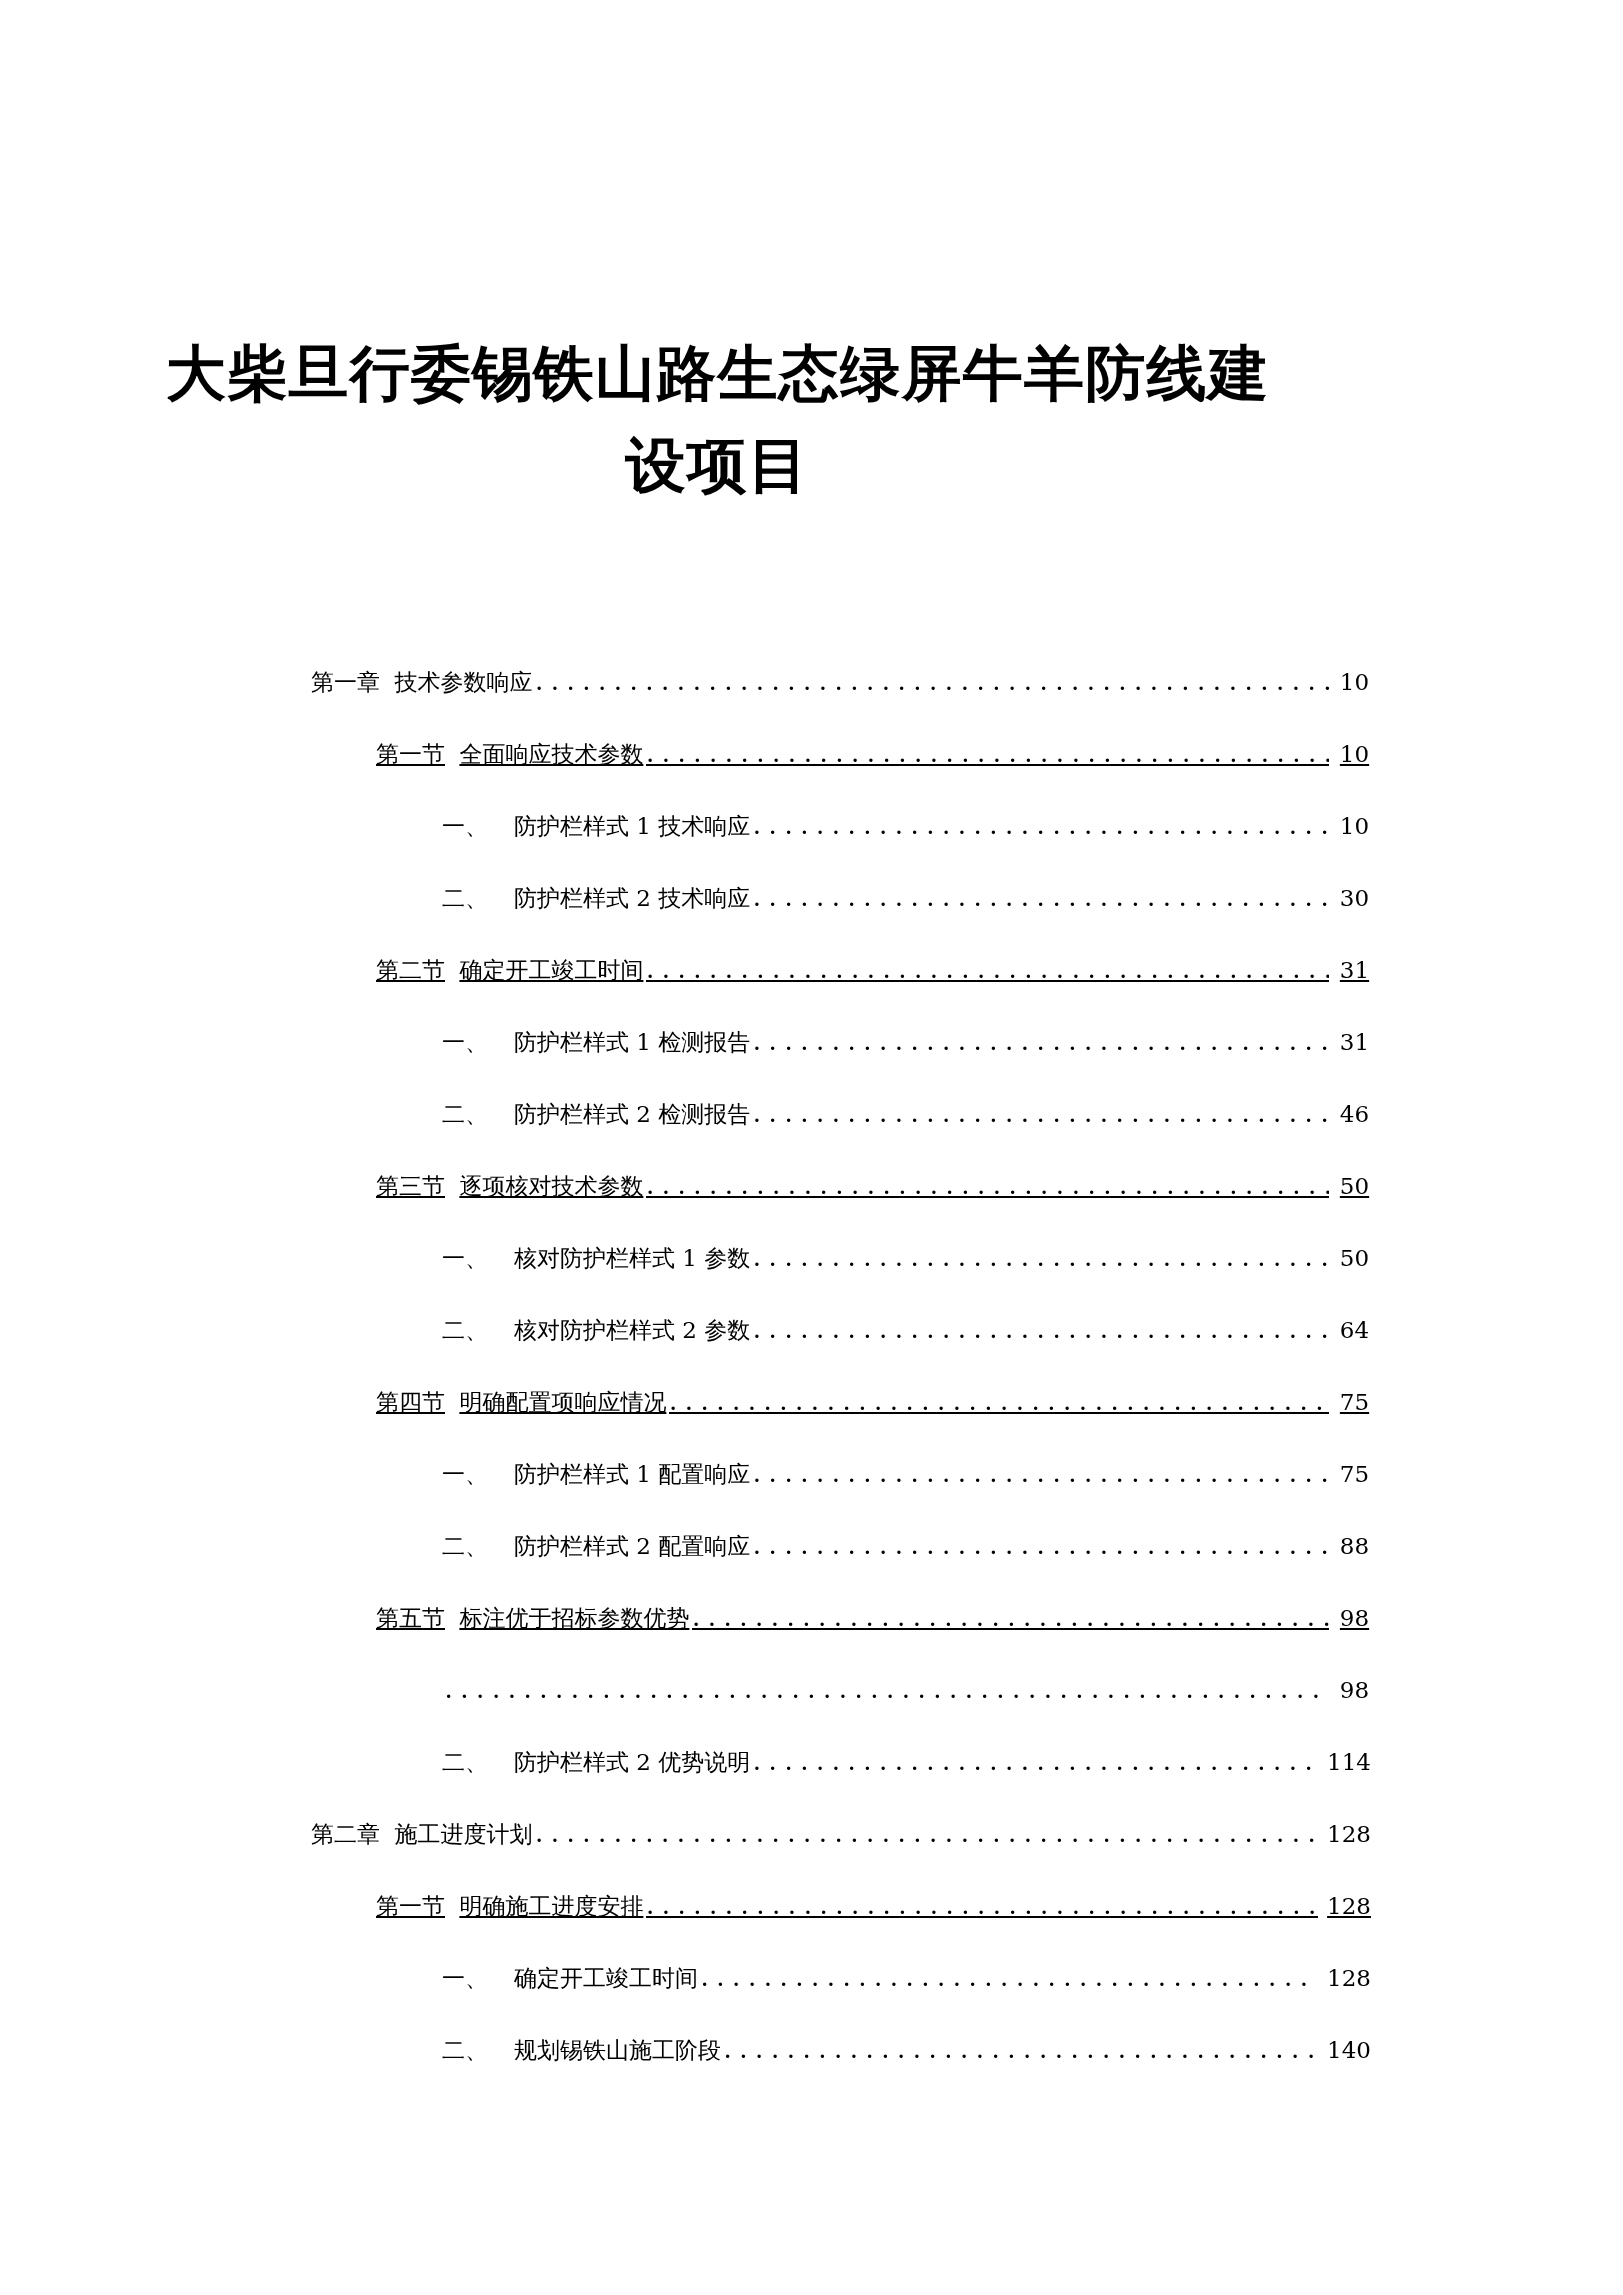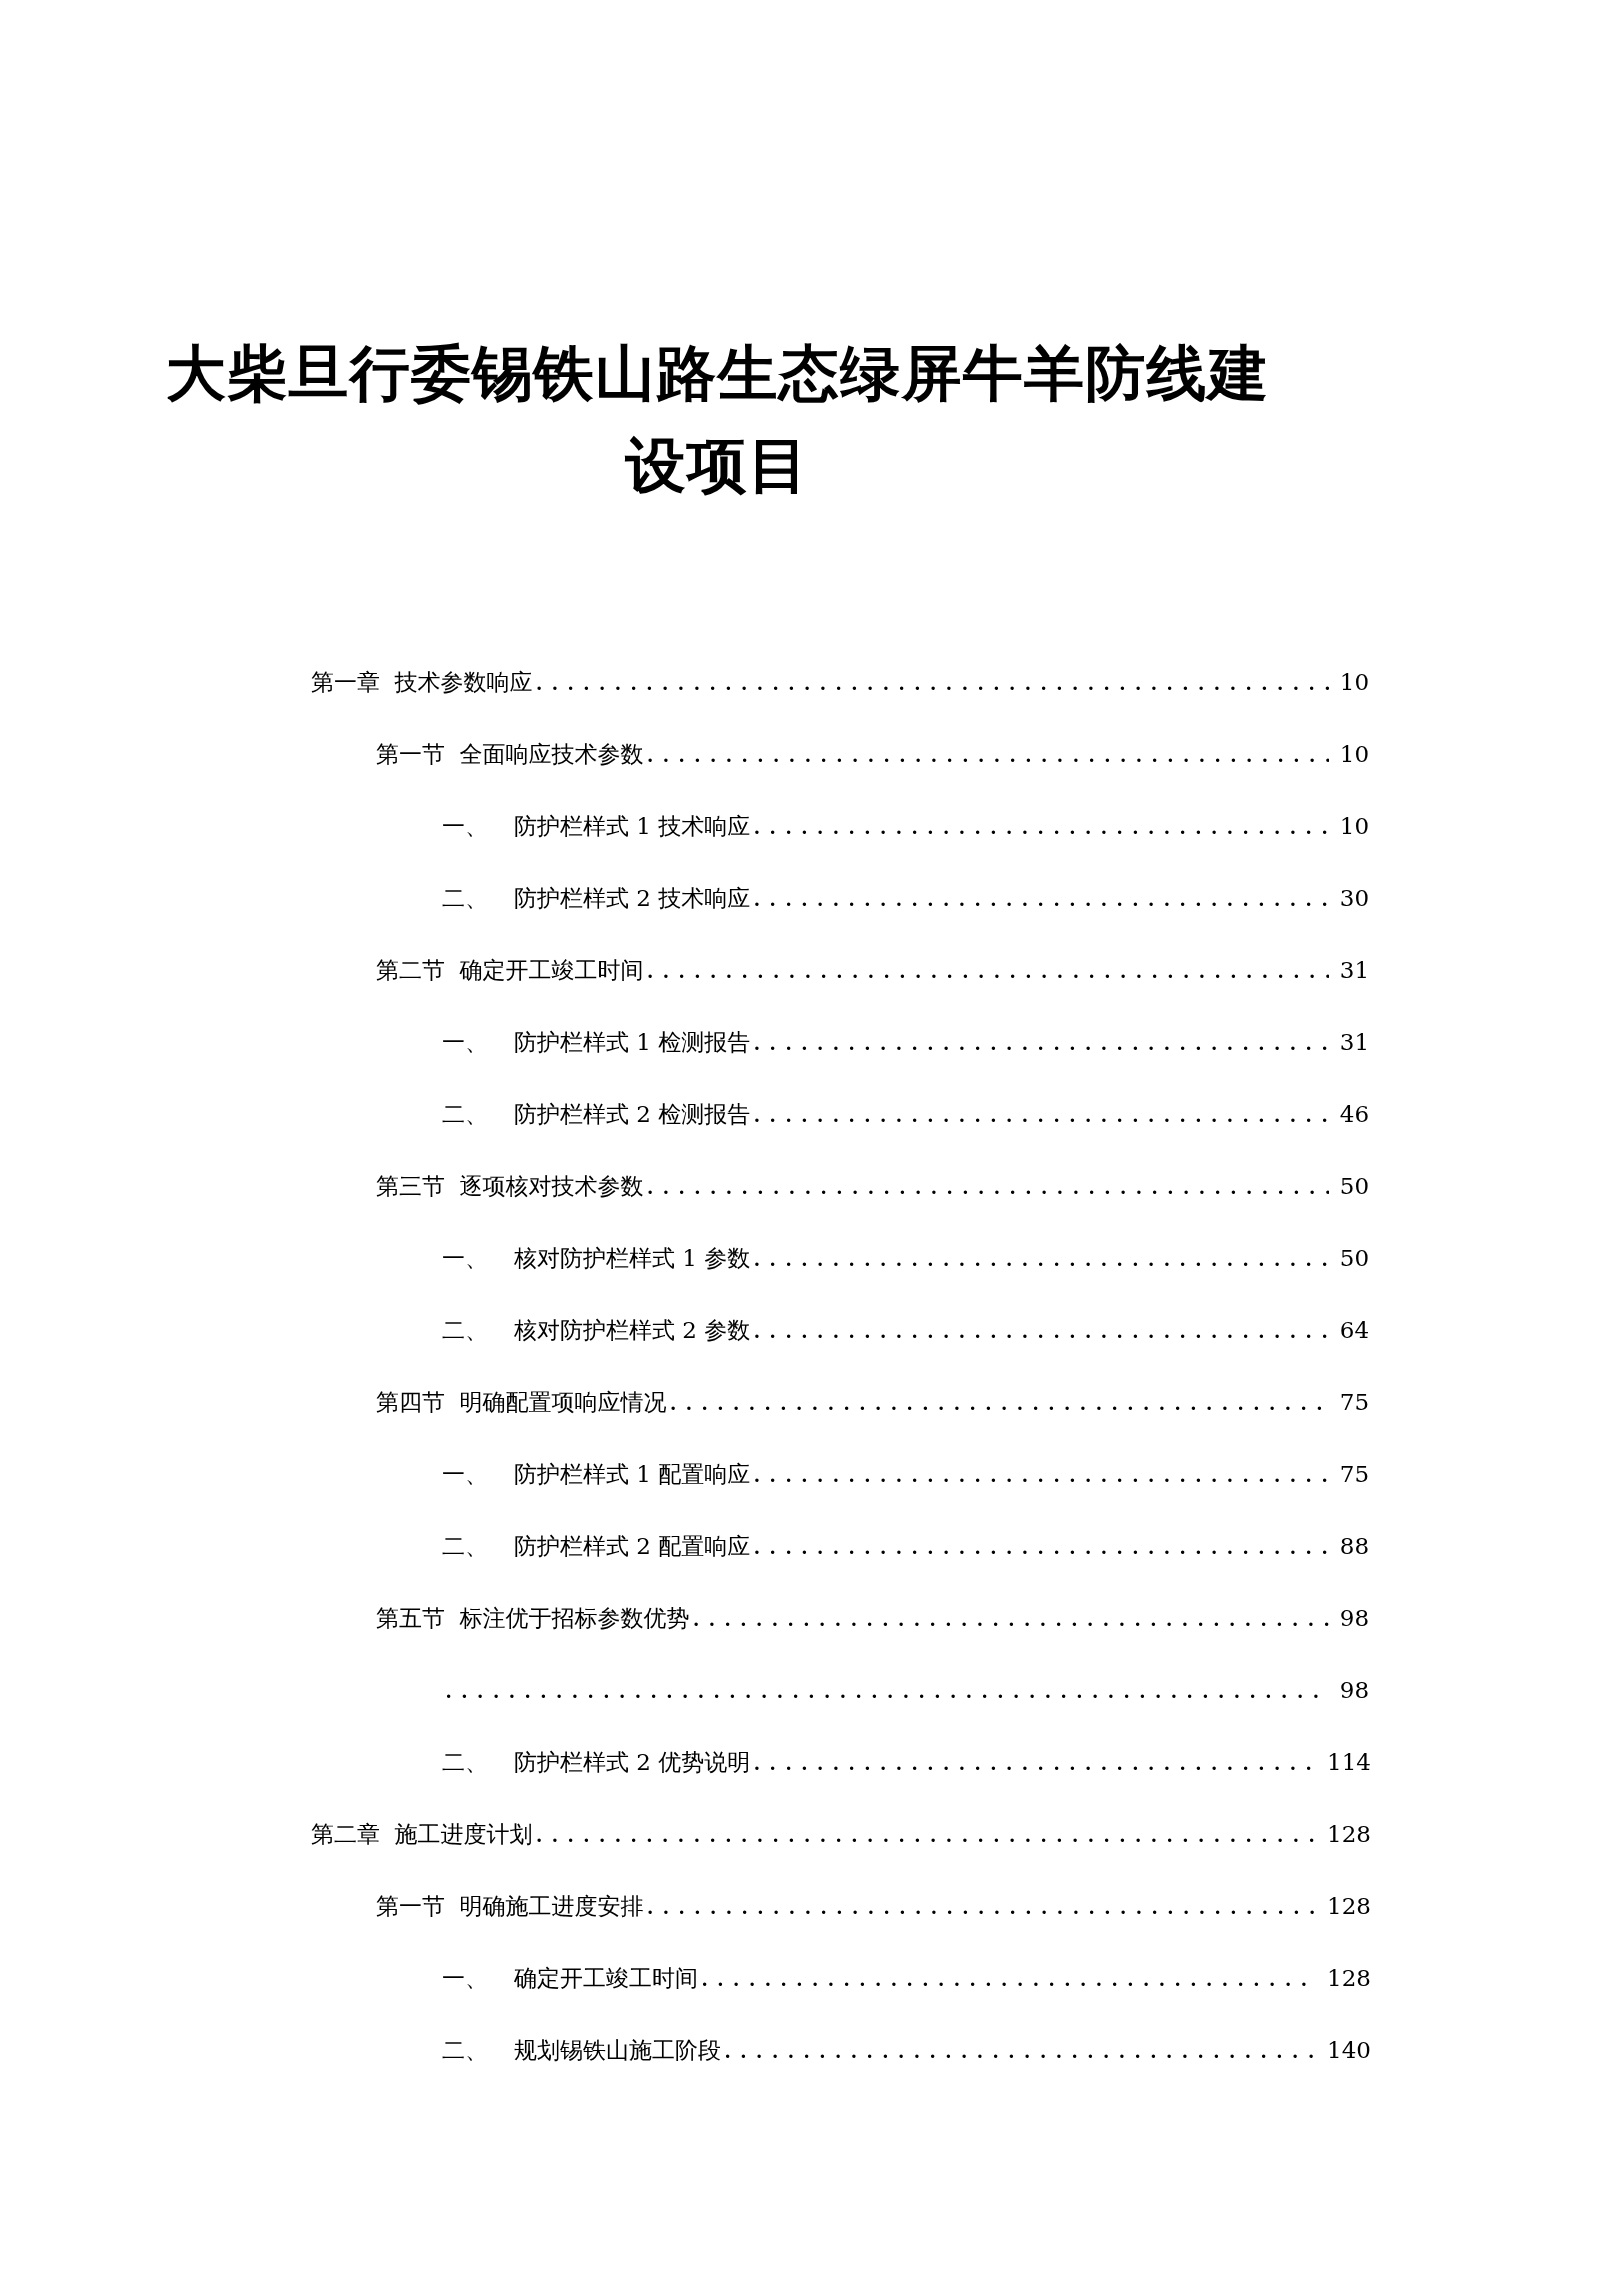--- a/index.html
+++ b/index.html
@@ -10,21 +10,21 @@
     font-family: "DejaVu Sans", "Liberation Sans", sans-serif;
     font-weight: bold; font-size: 60px; line-height: 92px; letter-spacing: 1.3px;
   }
   .title .line { display: block; }
   .toc { position: absolute; left: 311px; top: 645px; width: 1060px; }
   .toc-row {
     display: flex; align-items: baseline; height: 72px; line-height: 72px;
     font-size: 23px; white-space: nowrap;
   }
   .toc-row.level-1 { padding-left: 0; }
-  .toc-row.level-2 { padding-left: 65px; }
+  .toc-row.level-2 { padding-left: 65px; text-decoration: underline; }
   .toc-row.level-3 { padding-left: 131px; }
   .toc-row .label { flex: 0 0 auto; }
   .toc-row .label .num { margin-right: 14.4px; }
   .toc-row.level-3 .label .num { margin-right: 26px; }
   .toc-row .leader {
     flex: 1 1 auto; overflow: hidden; margin: 0 9.2px 0 2.6px; letter-spacing: 7.5px;
     font-size: 26px;
   }
   .toc-row .leader::before {
     content: "................................................................................................................................";

